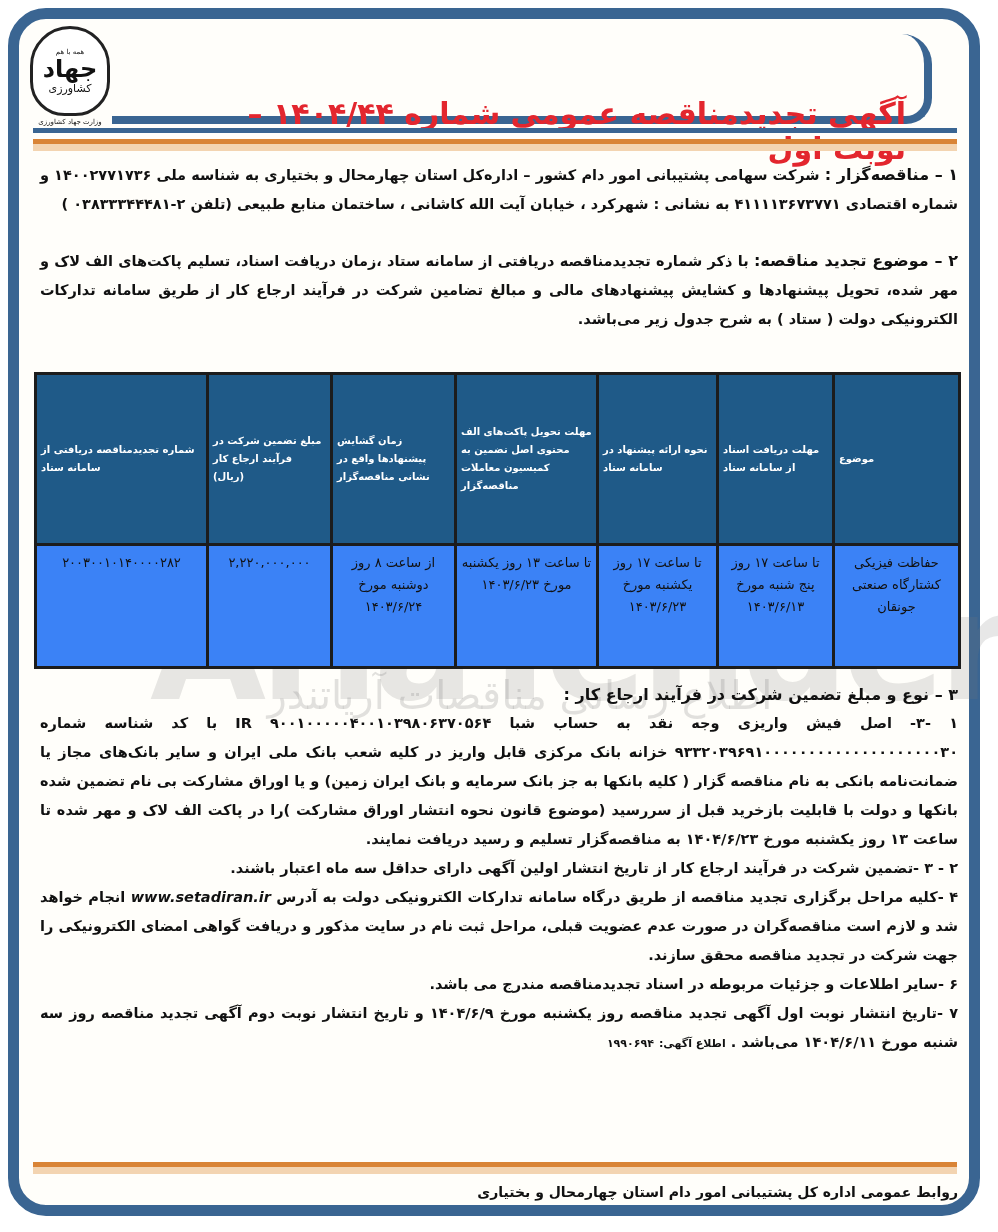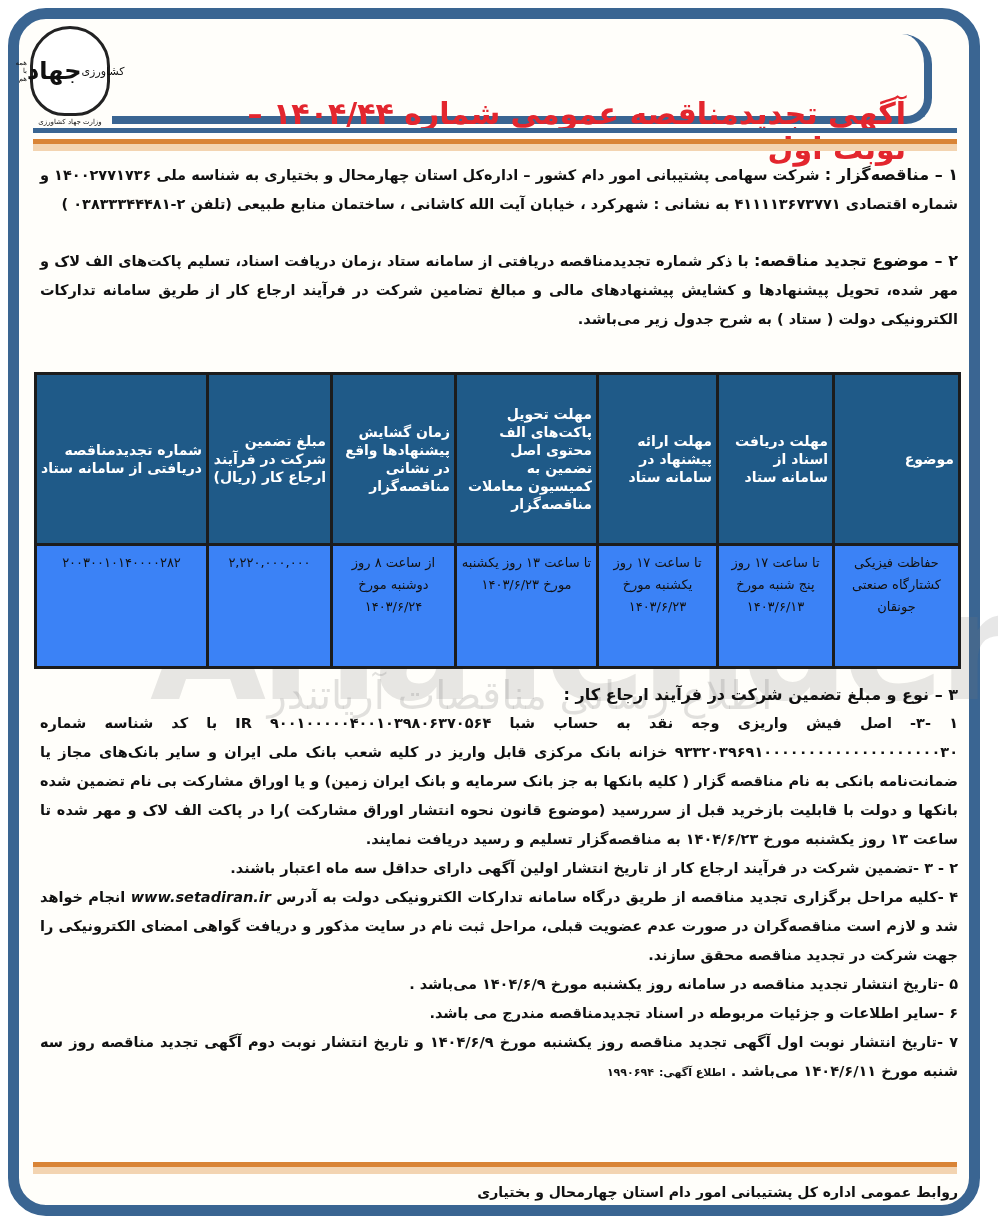--- a/index.html
+++ b/index.html
@@ -15,42 +15,42 @@
     position:absolute; left:112px; top:34px; width:812px; height:82px;
     border:8px solid #3a6592; border-left:none; border-top:none;
     border-radius:0 30px 26px 0;
   }
   .title {
     position:absolute; right:92px; top:48px; width:720px; text-align:right;
     direction:rtl; color:#e3262e; font-weight:bold; font-size:30px; letter-spacing:-0.5px;margin-top:48px;
   }
   .logo {
     position:absolute; left:30px; top:26px; width:80px; height:90px;
-    display:flex; align-items:center; justify-content:center;
+    display:flex; flex-direction:column; align-items:center; justify-content:center;
     border:3px solid #222; border-radius:44px 44px 38px 38px; background:#fff; box-sizing:border-box;
   }
   .logo .l1 { font-size:7px; direction:rtl; }
   .logo .l2 { font-size:24px; font-weight:bold; direction:rtl; line-height:26px; }
   .logo .l3 { font-size:11px; direction:rtl; }
   .logo-sub { position:absolute; left:32px; top:118px; font-size:7px; direction:rtl; width:76px; text-align:center; }
   .rule-blue { position:absolute; left:33px; top:128px; width:924px; height:5px; background:#3a6592; }
   .rule-orange { position:absolute; left:33px; height:5px; width:924px; background:#d98436; }
   .rule-peach { position:absolute; left:33px; height:7px; width:924px; background:#f3d4b1; }
   .para {
     position:absolute; left:40px; width:918px; direction:rtl; text-align:justify;
     font-size:14.5px; line-height:29px; font-weight:bold; color:#111;
   }
   .para .lead { font-size:16px; font-weight:700; }
   .tbl {
     position:absolute; left:34px; top:372px; width:924px; border-collapse:collapse; direction:rtl;
     table-layout:fixed;
   }
   .tbl th {
-    background:#1f5a88; color:#fff; font-size:14px; font-weight:bold; line-height:18px;
-    border:3px solid #1c1c1c; height:160px; padding:4px; text-align:right; vertical-align:middle;
+    background:#1f5a88; color:#fff; font-size:10px; font-weight:bold; line-height:18px;
+    border:3px solid #1c1c1c; height:160px; padding:4px; text-align:left; vertical-align:middle;
   }
   .tbl td {
     background:#3b82f6; color:#111; font-size:13px; line-height:22px; border:3px solid #1c1c1c;
     height:108px; padding:6px 4px; text-align:center; vertical-align:top;
   }
   .tbl td.num { direction:ltr; text-align:center; }
   .watermark {
     position:absolute; left:150px; top:560px; width:700px; font-size:150px; font-weight:900;
     color:rgba(120,120,120,0.18); letter-spacing:-6px; pointer-events:none;
     font-family:"DejaVu Sans", sans-serif;
@@ -101,21 +101,21 @@
       <col style="width:120px">
       <col style="width:142px">
       <col style="width:124px">
       <col style="width:124px">
       <col style="width:172px">
   </colgroup>
   <thead>
     <tr>
       <th>موضوع</th>
       <th>مهلت دریافت اسناد از سامانه ستاد</th>
-      <th>مهلت ارائه پیشنهاد در سامانه ستاد</th>
+      <th>نحوه ارائه پیشنهاد در سامانه ستاد</th>
       <th>مهلت تحویل پاکت‌های الف محتوی اصل تضمین به کمیسیون معاملات مناقصه‌گزار</th>
       <th>زمان گشایش پیشنهادها واقع در نشانی مناقصه‌گزار</th>
       <th>مبلغ تضمین شرکت در فرآیند ارجاع کار (ریال)</th>
       <th>شماره تجدیدمناقصه دریافتی از سامانه ستاد</th>
     </tr>
   </thead>
   <tbody>
     <tr>
       <td>حفاظت فیزیکی کشتارگاه صنعتی جونقان</td>
       <td>تا ساعت ۱۷ روز پنج شنبه مورخ ۱۴۰۳/۶/۱۳</td>
@@ -128,21 +128,20 @@
   </tbody>
 </table>
 
 <div class="watermark2">اطلاع رسانی مناقصات آریاتندر</div>
 
 <div class="para" style="top:680px;">
   <div class="lead">۳ – نوع و مبلغ تضمین شرکت در فرآیند ارجاع کار :</div>
   <div>۱ -۳- اصل فیش واریزی وجه نقد به حساب شبا IR ۹۰۰۱۰۰۰۰۰۴۰۰۱۰۳۹۸۰۶۳۷۰۵۶۴ با کد شناسه شماره ۹۳۳۲۰۳۹۶۹۱۰۰۰۰۰۰۰۰۰۰۰۰۰۰۰۰۰۰۰۰۳۰ خزانه بانک مرکزی قابل واریز در کلیه شعب بانک ملی ایران و سایر بانک‌های مجاز یا ضمانت‌نامه بانکی به نام مناقصه گزار ( کلیه بانکها به جز بانک سرمایه و بانک ایران زمین) و یا اوراق مشارکت بی نام تضمین شده بانکها و دولت با قابلیت بازخرید قبل از سررسید (موضوع قانون نحوه انتشار اوراق مشارکت )را در پاکت الف لاک و مهر شده تا ساعت ۱۳ روز یکشنبه مورخ ۱۴۰۴/۶/۲۳ به مناقصه‌گزار تسلیم و رسید دریافت نمایند.</div>
   <div>۲ - ۳ -تضمین شرکت در فرآیند ارجاع کار از تاریخ انتشار اولین آگهی دارای حداقل سه ماه اعتبار باشند.</div>
   <div><span>۴ -کلیه مراحل برگزاری تجدید مناقصه از طریق درگاه سامانه تدارکات الکترونیکی دولت به آدرس </span><span class="ltr">www.setadiran.ir</span><span> انجام خواهد شد و لازم است مناقصه‌گران در صورت عدم عضویت قبلی، مراحل ثبت نام در سایت مذکور و دریافت گواهی امضای الکترونیکی را جهت شرکت در تجدید مناقصه محقق سازند.</span></div>
-  <div>۵ -تاریخ انتشار تجدید مناقصه در سامانه روز یکشنبه مورخ ۱۴۰۴/۶/۹ می‌باشد .</div>
   <div>۶ -سایر اطلاعات و جزئیات مربوطه در اسناد تجدیدمناقصه مندرج می باشد.</div>
   <div><span>۷ -تاریخ انتشار نوبت اول آگهی تجدید مناقصه روز یکشنبه مورخ ۱۴۰۴/۶/۹ و تاریخ انتشار نوبت دوم آگهی تجدید مناقصه روز سه شنبه مورخ ۱۴۰۴/۶/۱۱ می‌باشد .</span> <span style="font-size:11px;">اطلاع آگهی:</span> <span style="font-size:11px;">۱۹۹۰۶۹۴</span></div>
 </div>
 
 <div class="rule-orange" style="top:1162px;"></div>
 <div class="rule-peach" style="top:1167px;"></div>
 
 <div class="footer">روابط عمومی اداره کل پشتیبانی امور دام استان چهارمحال و بختیاری</div>
 
 </body></html>

